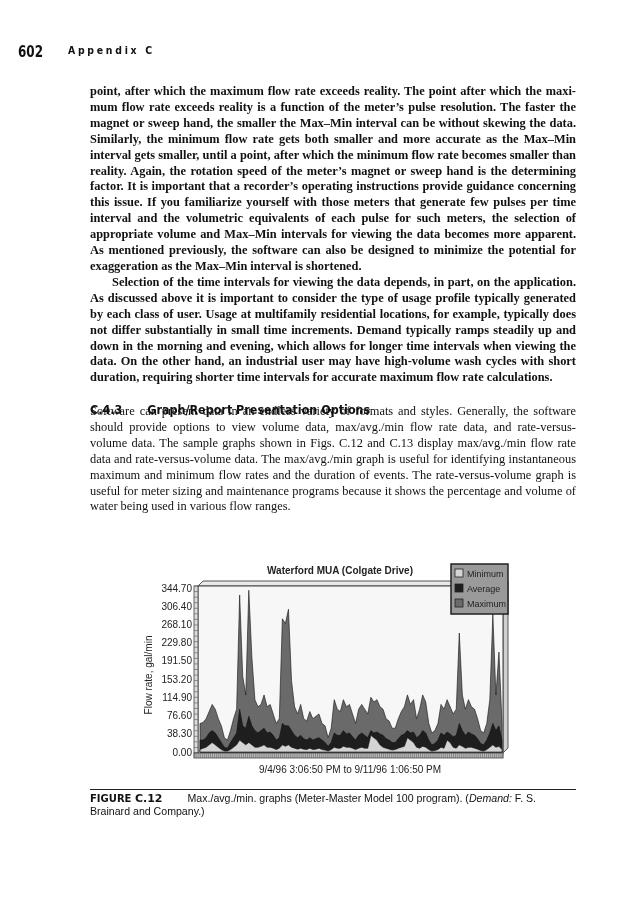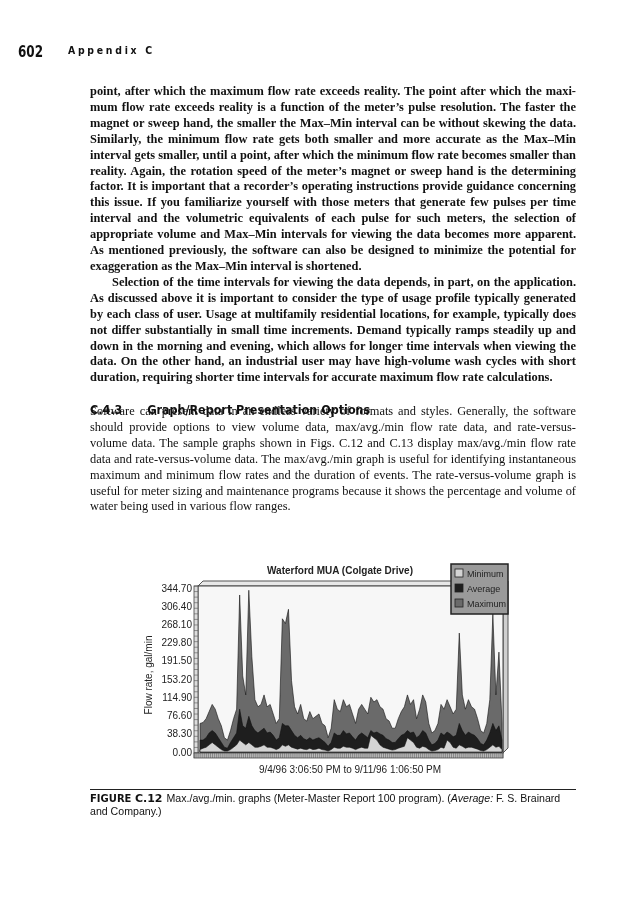--- a/index.html
+++ b/index.html
@@ -17,21 +17,21 @@
   .chart-wrap { position: absolute; left: 130px; top: 555px; width: 390px; height: 225px; }
   .chart-wrap svg { position: absolute; left: 0; top: 0; }
   .chart-title { font-family: "Liberation Sans", sans-serif; font-weight: bold; font-size: 10px; fill: #222; }
   .tick-label { font-family: "Liberation Sans", sans-serif; font-size: 10px; fill: #222; }
   .axis-label { font-family: "Liberation Sans", sans-serif; font-size: 10px; fill: #222; }
   .legend-label { font-family: "Liberation Sans", sans-serif; font-size: 9px; fill: #222; }
   .rule { position: absolute; left: 90px; top: 789px; width: 486px; height: 1px; background: #222; }
   .caption { position: absolute; left: 90px; top: 792px; width: 486px; font-family: "Liberation Sans", sans-serif; font-size: 10.6px; line-height: 13px; }
   .fig-label { font-family: "DejaVu Sans", sans-serif; font-weight: bold; font-size: 10px; }
   .fig-label .sc { font-size: 10px; }
-  .fig-num { font-family: "DejaVu Sans", sans-serif; font-weight: bold; font-size: 11px; margin-right: 4px; }
+  .fig-num { font-family: "DejaVu Sans", sans-serif; font-weight: bold; font-size: 11px; margin-right: 25px; }
 </style>
 </head>
 <body>
 
 <div class="runhead">
   <span class="pagenum">602</span>
   <span class="apptitle">Appendix C</span>
 </div>
 
 <div class="body-text" id="para-block-1">
@@ -274,14 +274,14 @@
           <text x="337" y="36.5" class="legend-label">Average</text>
           <rect x="325" y="44" width="8" height="8" fill="#6a6a6a" stroke="#222" stroke-width="0.8"></rect>
           <text x="337" y="51.5" class="legend-label">Maximum</text>
         </g>
     </g>
   </svg>
 </div>
 
 <div class="rule"></div>
 <div class="caption">
-  <span class="fig-label"><span class="fig-prefix"><span>F</span><span class="sc">IGURE</span></span> <span class="fig-num">C.12</span></span><span>Max./avg./min. graphs (Meter-Master Report 100 program). (</span><em>Average:</em><span> F. S. Brainard and Company.)</span>
+  <span class="fig-label"><span class="fig-prefix"><span>F</span><span class="sc">IGURE</span></span> <span class="fig-num">C.12</span></span><span>Max./avg./min. graphs (Meter-Master Model 100 program). (</span><em>Demand:</em><span> F. S. Brainard and Company.)</span>
 </div>
 
 </body></html>

